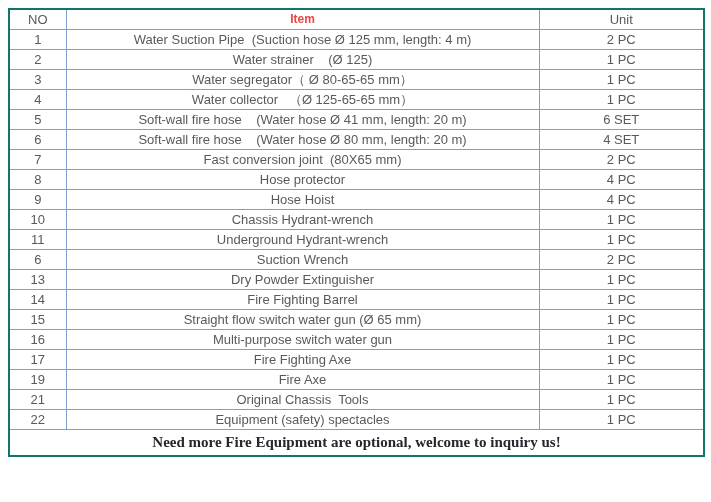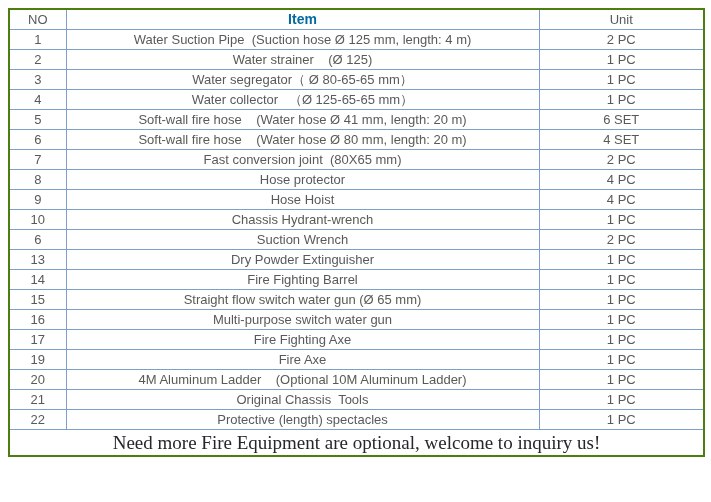--- a/index.html
+++ b/index.html
@@ -14,53 +14,53 @@
     background: #ffffff;
     box-sizing: border-box;
     padding: 8px 0 0 8px;
     overflow: hidden;
     font-family: "Liberation Sans", sans-serif;
   }
   table.equip-table {
     width: 695px;
     border-collapse: collapse;
     table-layout: fixed;
-    border: 2px solid #4d7c0f;
+    border: 2px solid #0f766e;
     padding-left: 6px;
   }
   .equip-table col.c-no   { width: 57px;  }
   .equip-table col.c-item { width: 473px; }
   .equip-table col.c-unit { width: 165px; }
   .equip-table th, .equip-table td {
     border: 1px solid #7d9fca;
     height: 20px;
     box-sizing: border-box;
     padding: 0 2px;
     text-align: center;
     vertical-align: middle;
     font-size: 13px;
     line-height: 19px;
     color: #595959;
     font-weight: normal;
     overflow: hidden;
   }
   .equip-table th.h-item {
-    color: #0369a1;
+    color: #ef4444;
     font-weight: bold;
-    font-size: 14px;
+    font-size: 12px;
     margin-left: 40px;
   }
   .equip-table td.cell-item {
     white-space: pre;
   }
   .equip-table tr.footer-row td {
     height: 26px;
     font-family: "Liberation Serif", serif;
-    font-weight: normal;
-    font-size: 19px;
+    font-weight: bold;
+    font-size: 15px;
     color: #26262c;
     line-height: 25px;
   }
 </style>
 </head>
 <body>
 
 <div class="page">
   <table class="equip-table">
     <colgroup>
@@ -120,20 +120,25 @@
           <td class="cell-no">9</td>
           <td class="cell-item">Hose Hoist</td>
           <td class="cell-unit">4 PC</td>
         </tr>
         <tr>
           <td class="cell-no">10</td>
           <td class="cell-item">Chassis Hydrant-wrench</td>
           <td class="cell-unit">1 PC</td>
         </tr>
         <tr>
+          <td class="cell-no">11</td>
+          <td class="cell-item">Underground Hydrant-wrench</td>
+          <td class="cell-unit">1 PC</td>
+        </tr>
+        <tr>
           <td class="cell-no">6</td>
           <td class="cell-item">Suction Wrench</td>
           <td class="cell-unit">2 PC</td>
         </tr>
         <tr>
           <td class="cell-no">13</td>
           <td class="cell-item">Dry Powder Extinguisher</td>
           <td class="cell-unit">1 PC</td>
         </tr>
         <tr>
@@ -155,32 +160,27 @@
           <td class="cell-no">17</td>
           <td class="cell-item">Fire Fighting Axe</td>
           <td class="cell-unit">1 PC</td>
         </tr>
         <tr>
           <td class="cell-no">19</td>
           <td class="cell-item">Fire Axe</td>
           <td class="cell-unit">1 PC</td>
         </tr>
         <tr>
-          <td class="cell-no">20</td>
-          <td class="cell-item">4M Aluminum Ladder    (Optional 10M Aluminum Ladder)</td>
-          <td class="cell-unit">1 PC</td>
-        </tr>
-        <tr>
           <td class="cell-no">21</td>
           <td class="cell-item">Original Chassis  Tools</td>
           <td class="cell-unit">1 PC</td>
         </tr>
         <tr>
           <td class="cell-no">22</td>
-          <td class="cell-item">Protective (length) spectacles</td>
+          <td class="cell-item">Equipment (safety) spectacles</td>
           <td class="cell-unit">1 PC</td>
         </tr>
       </tbody>
     <tfoot>
       <tr class="footer-row">
         <td colspan="3">Need more Fire Equipment are optional, welcome to inquiry us!</td>
       </tr>
     </tfoot>
   </table>
 </div>

